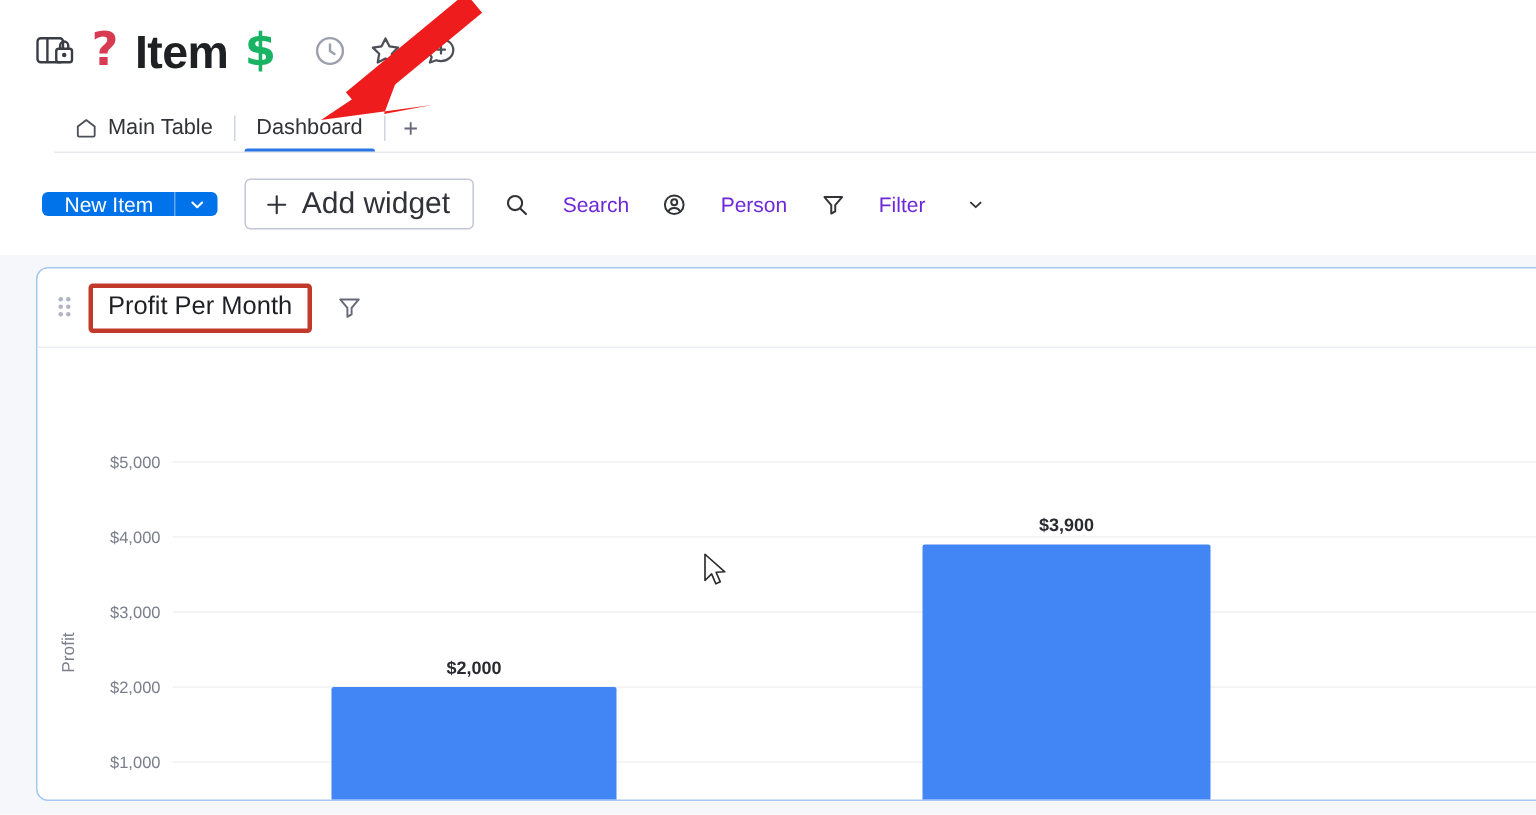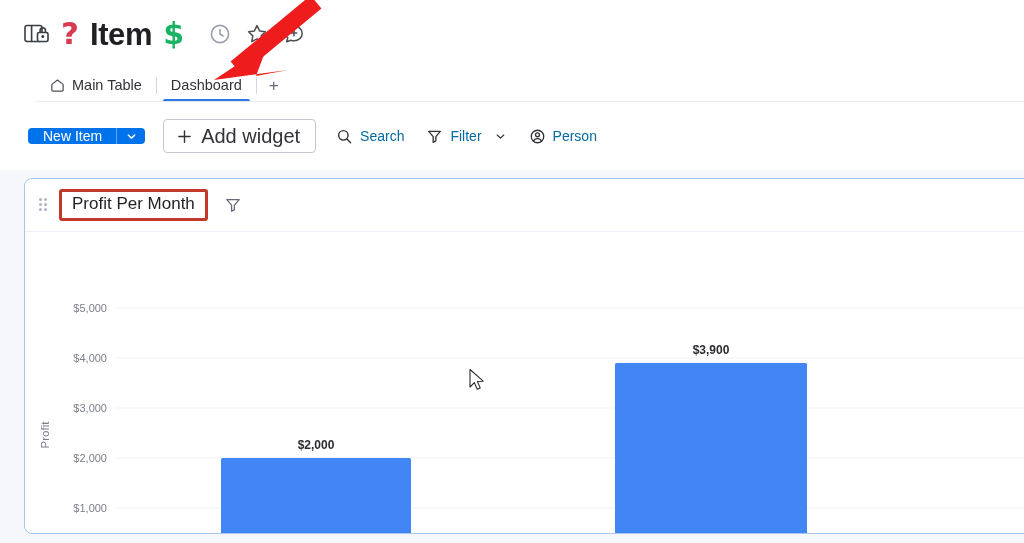--- a/index.html
+++ b/index.html
@@ -154,23 +154,23 @@
     border-radius: 4px;
     background: #ffffff;
     font-size: 20px;
     color: #323338;
     cursor: pointer;
     white-space: nowrap;
   }
   .tb-item {
     display: flex;
     align-items: center;
-    gap: 7px;
+    gap: 22px;
     font-size: 14px;
-    color: #0369a1;
+    color: #6d28d9;
     cursor: pointer;
     height: 32px;
     padding: 0 2px;
     white-space: nowrap;
   }
   .tb-icon { width: 17px; height: 17px; display: block; color: #323338; }
   .caret-svg { width: 13px; height: 13px; display: block; }
 
   
   #dashboard-canvas {
@@ -364,40 +364,40 @@
         <circle cx="7.8" cy="7.8" r="5" stroke="#323338" stroke-width="1.5"></circle>
         <path d="M11.5 11.6l4 4" stroke="#323338" stroke-width="1.5" stroke-linecap="round"></path>
       </svg>
     </span>
     <span>Search</span>
   </div>
 
   <div class="tb-item">
     <span>
       <svg class="tb-icon" viewBox="0 0 18 18" fill="none">
+        <circle cx="9" cy="9" r="6.6" stroke="#323338" stroke-width="1.4"></circle>
+        <circle cx="9" cy="7.2" r="2.1" stroke="#323338" stroke-width="1.4"></circle>
+        <path d="M4.7 14.4c.6-2 2.3-3.1 4.3-3.1s3.7 1.1 4.3 3.1" stroke="#323338" stroke-width="1.4" fill="none"></path>
+      </svg>
+    </span>
+    <span>Person</span>
+  </div>
+
+  <div class="tb-item">
+    <span>
+      <svg class="tb-icon" viewBox="0 0 18 18" fill="none">
         <path d="M2.8 3.6h12.4l-4.8 5.6v4.4l-2.8 1.6V9.2z" stroke="#323338" stroke-width="1.4" stroke-linejoin="round"></path>
       </svg>
     </span>
     <span>Filter</span>
     <span style="margin-left:5px;">
       <svg class="caret-svg" viewBox="0 0 16 16" fill="none">
         <path d="M4 6.2l4 3.8 4-3.8" stroke="#323338" stroke-width="1.5" stroke-linecap="round" stroke-linejoin="round"></path>
       </svg>
     </span>
-  </div>
-
-  <div class="tb-item">
-    <span>
-      <svg class="tb-icon" viewBox="0 0 18 18" fill="none">
-        <circle cx="9" cy="9" r="6.6" stroke="#323338" stroke-width="1.4"></circle>
-        <circle cx="9" cy="7.2" r="2.1" stroke="#323338" stroke-width="1.4"></circle>
-        <path d="M4.7 14.4c.6-2 2.3-3.1 4.3-3.1s3.7 1.1 4.3 3.1" stroke="#323338" stroke-width="1.4" fill="none"></path>
-      </svg>
-    </span>
-    <span>Person</span>
   </div>
 
 </div>
 
 <div id="dashboard-canvas">
 
   <div id="widget-card">
 
     <div id="widget-header">
       <div id="widget-drag-handle">

